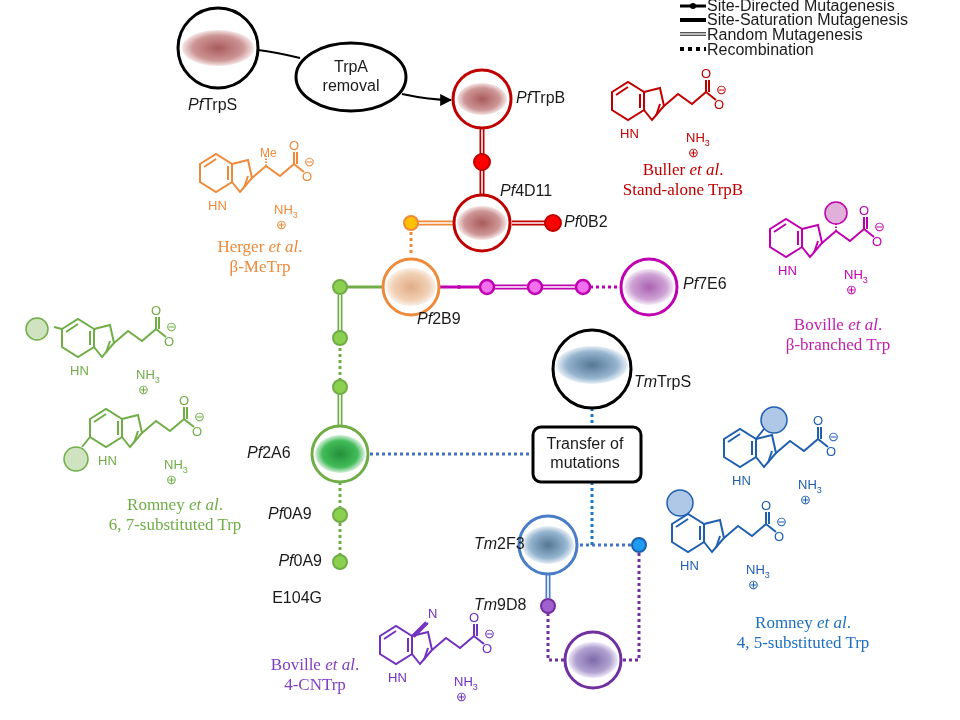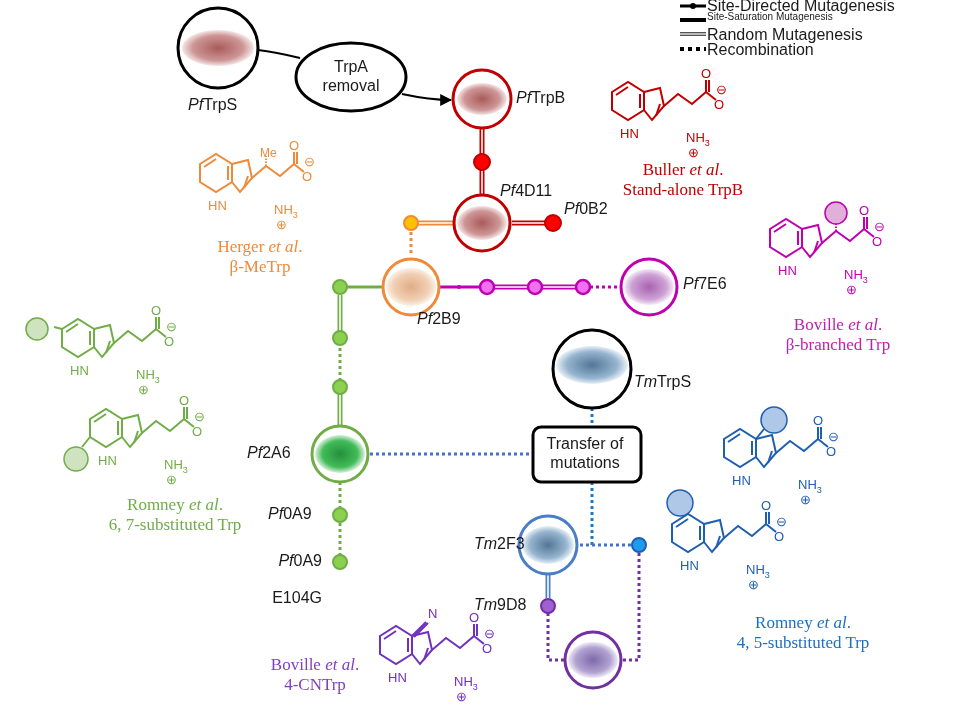--- a/index.html
+++ b/index.html
@@ -248,38 +248,38 @@
     <circle cx="693" cy="6" r="3" fill="#000"></circle>
     <line x1="680" y1="20" x2="706" y2="20" stroke="#000" stroke-width="4"></line>
     <line x1="680" y1="34" x2="706" y2="34" stroke="#555" stroke-width="4"></line>
     <line x1="680" y1="34" x2="706" y2="34" stroke="#fff" stroke-width="1.2"></line>
     <line x1="680" y1="49" x2="706" y2="49" stroke="#000" stroke-width="4" stroke-dasharray="4,4"></line>
   </g>
 </svg>
 
 <div>
   <div class="lbl" style="left:707px; top:-2px; font-size:16px;">Site-Directed Mutagenesis</div>
-  <div class="lbl" style="left:707px; top:12px; font-size:10px;">Site-Saturation Mutagenesis</div>
+  <div class="lbl" style="left:707px; top:12px; font-size:16px;">Site-Saturation Mutagenesis</div>
   <div class="lbl" style="left:707px; top:27px; font-size:16px;">Random Mutagenesis</div>
   <div class="lbl" style="left:707px; top:42px; font-size:16px;">Recombination</div>
 </div>
 
 <div class="box-label" style="left:306px; top:57px; width:90px;">
   <div>TrpA</div>
   <div>removal</div>
 </div>
 <div class="box-label" style="left:533px; top:434px; width:104px;">
   <div>Transfer of</div>
   <div>mutations</div>
 </div>
 
 <div class="lbl" style="left:188px; top:97px;"><i>Pf</i><span>TrpS</span></div>
 <div class="lbl" style="left:516px; top:90px;"><i>Pf</i><span>TrpB</span></div>
 <div class="lbl" style="left:500px; top:183px;"><i>Pf</i><span>4D11</span></div>
-<div class="lbl" style="left:564px; top:201px;"><i>Pf</i><span>0B2</span></div>
+<div class="lbl" style="left:564px; top:214px;"><i>Pf</i><span>0B2</span></div>
 <div class="lbl" style="left:387px; top:311px;margin-left:30px;"><i>Pf</i><span>2B9</span></div>
 <div class="lbl" style="left:683px; top:276px;"><i>Pf</i><span>7E6</span></div>
 <div class="lbl" style="left:247px; top:445px;"><i>Pf</i><span>2A6</span></div>
 <div class="lbl" style="left:268px; top:506px;"><i>Pf</i><span>0A9</span></div>
 <div class="lbl" style="left:268px; top:553px; text-align:right; width:54px;">
   <div><i>Pf</i><span>0A9</span></div>
   <div style="margin-top:20px;">E104G</div>
 </div>
 <div class="lbl" style="left:634px; top:374px;"><i>Tm</i><span>TrpS</span></div>
 <div class="lbl" style="left:474px; top:536px;"><i>Tm</i><span>2F3</span></div>

